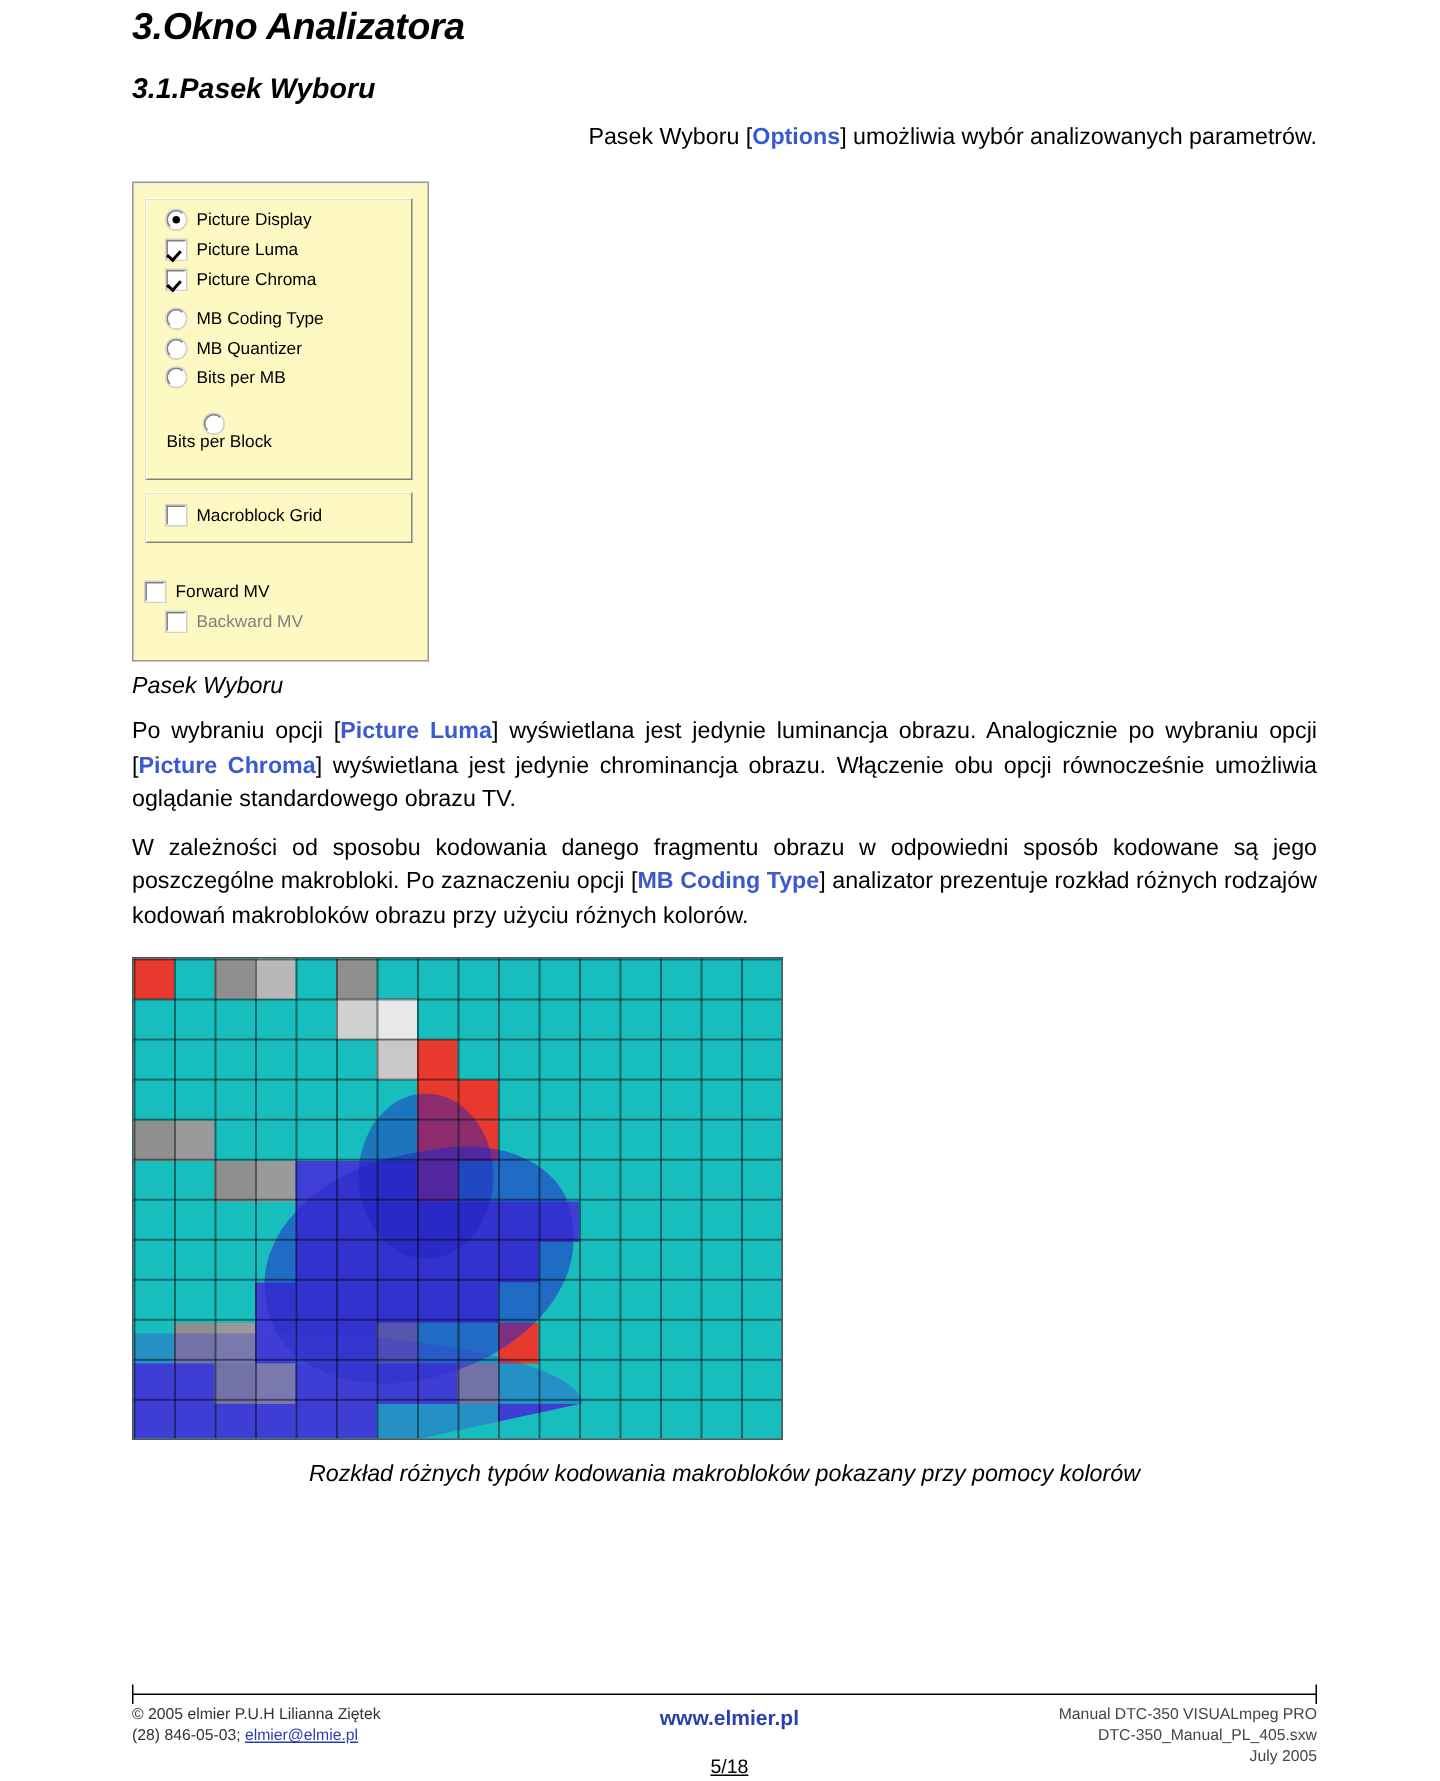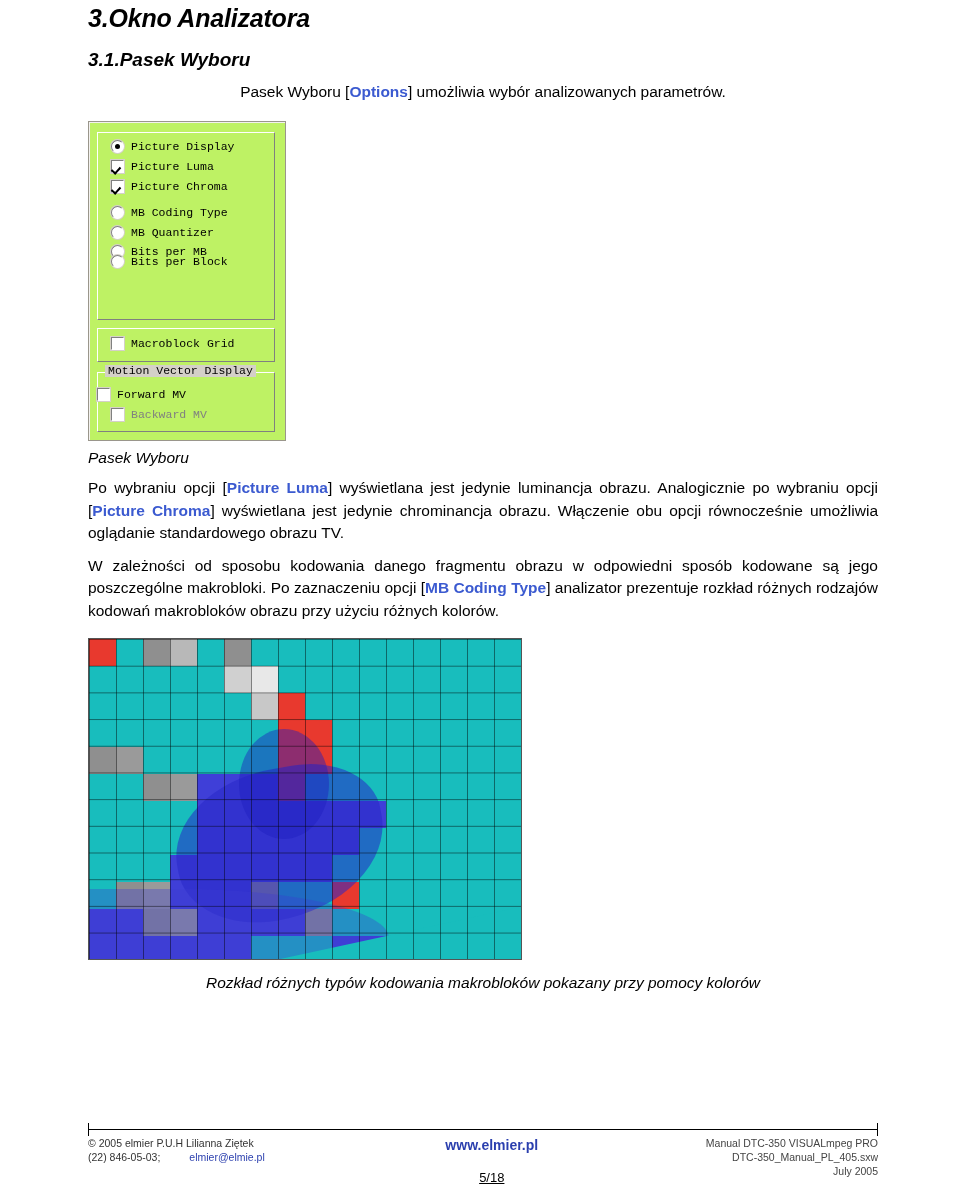--- a/index.html
+++ b/index.html
@@ -46,39 +46,39 @@
     font-weight: bold;
     font-style: italic;
     margin: 20px 0 0 0;
   }
   p.body-text {
     font-size: 15.5px;
     line-height: 1.45;
     margin: 10px 0 0 0;
     text-align: justify;
   }
-  p.body-text.nojust { text-align: center; }
+  p.body-text.nojust { text-align: right; }
   .kw { color: #3b5ad0; font-weight: bold; }
   .caption {
     font-size: 15.5px;
     font-style: italic;
     margin: 8px 0 0 0;
   }
   .caption.center { text-align: center; }
 
   
   .options-panel {
     position: relative;
     width: 196px;
     height: 318px;
     margin: 18px 12px 0 0;
-    background: #bef264;
+    background: #fef9c3;
     border: 1px solid #9a968c;
     box-shadow: 1px 1px 0 #f3f1ee inset;
-    font-family: Liberation Mono, monospace;
+    font-family: Liberation Sans, sans-serif;
   }
   .group-box {
     position: absolute;
     border: 1px solid #ffffff;
     border-top-color: #808080;
     border-left-color: #808080;
   }
   .group-inner {
     position: absolute;
     left: -1px; top: -1px; right: -1px; bottom: -1px;
@@ -201,21 +201,21 @@
   .footer-center { text-align: center; margin-left: 13px; }
   .footer-right { text-align: right; color: #444; }
   .footer-center .url {
     color: #2b3fae;
     font-weight: bold;
     font-size: 14px;
   }
   .footer-center .page-no { margin-top: 14px; font-size: 13px; text-decoration: underline; }
   .footer a, .link {
     color: #2b3fae;
-    margin-left: 26px;
+    text-decoration: underline;
   }
 </style>
 </head>
 <body>
 
 <div class="page">
   <div class="content">
 
     <h1 class="sec-title">3.Okno Analizatora</h1>
 
@@ -246,37 +246,33 @@
         <span class="opt-label">MB Coding Type</span>
       </div>
       <div class="opt-row" style="left:22px; top:104px;">
         <span class="radio"></span>
         <span class="opt-label">MB Quantizer</span>
       </div>
       <div class="opt-row" style="left:22px; top:123px;">
         <span class="radio"></span>
         <span class="opt-label">Bits per MB</span>
       </div>
-      <div class="opt-row" style="left:22px; top:133px;">
+      <div class="opt-row" style="left:22px; top:154px;flex-direction:column;">
         <span class="radio"></span>
         <span class="opt-label">Bits per Block</span>
       </div>
 
       <div class="group-box" style="left:8px; top:206px; width:176px; height:32px;">
         <div class="group-inner"></div>
       </div>
       <div class="opt-row" style="left:22px; top:215px;">
         <span class="checkbox"></span>
         <span class="opt-label">Macroblock Grid</span>
       </div>
 
-      <div class="group-box" style="left:8px; top:250px; width:176px; height:58px;">
-        <div class="group-inner"></div>
-        <div class="group-legend">Motion Vector Display</div>
-      </div>
       <div class="opt-row" style="left:8px; top:266px;">
         <span class="checkbox"></span>
         <span class="opt-label">Forward MV</span>
       </div>
       <div class="opt-row" style="left:22px; top:286px;">
         <span class="checkbox"></span>
         <span class="opt-label disabled">Backward MV</span>
       </div>
     </div>
 
@@ -362,21 +358,21 @@
     <p class="caption center" style="margin-top:14px;">Rozkład różnych typów kodowania makrobloków pokazany przy pomocy kolorów</p>
   </div>
 
   <div class="tick" style="left:88px;"></div>
   <div class="tick" style="left:877px;"></div>
   <div class="footer-rule"></div>
 
   <div class="footer">
     <div class="footer-left">
       <div>© 2005 elmier P.U.H Lilianna Ziętek</div>
-      <div><span>(22) 846-05-03; </span><span class="link">elmier@elmie.pl</span></div>
+      <div><span>(28) 846-05-03; </span><span class="link">elmier@elmie.pl</span></div>
     </div>
     <div class="footer-center">
       <div class="url">www.elmier.pl</div>
       <div class="page-no">5/18</div>
     </div>
     <div class="footer-right">
       <div>Manual DTC-350 VISUALmpeg PRO</div>
       <div>DTC-350_Manual_PL_405.sxw</div>
       <div>July 2005</div>
     </div>

